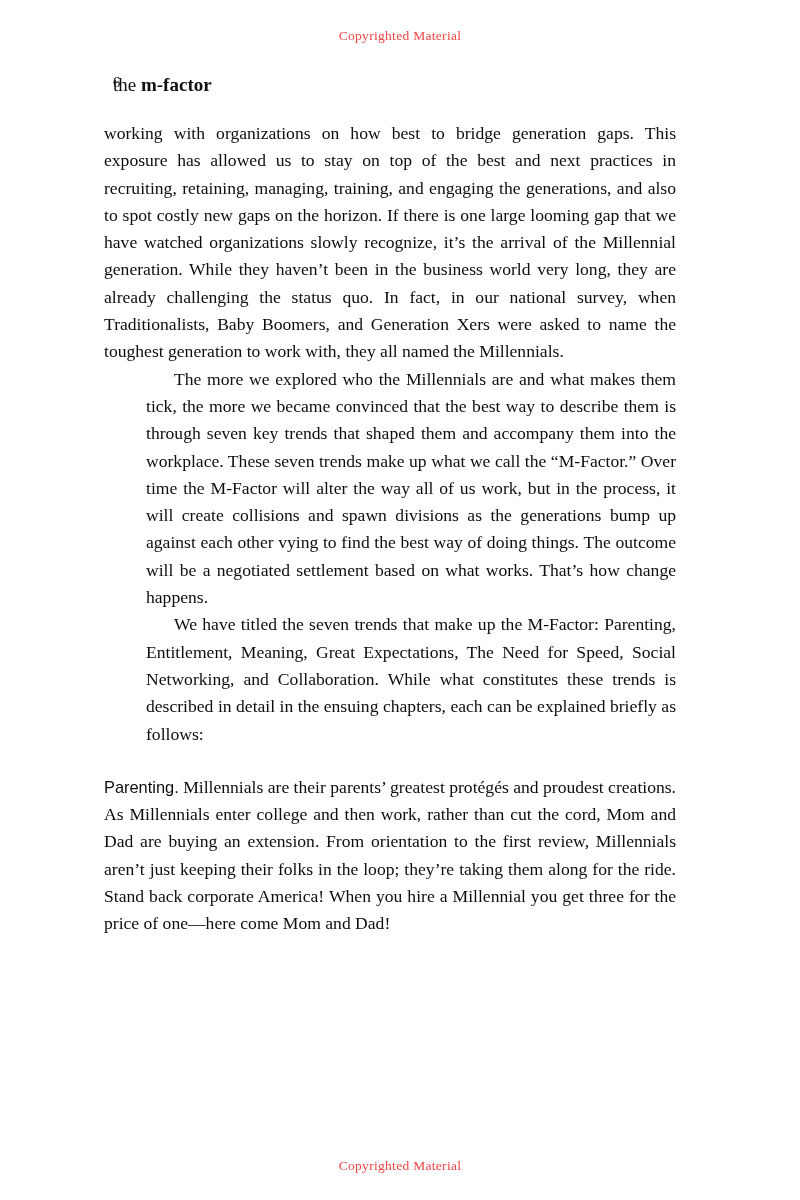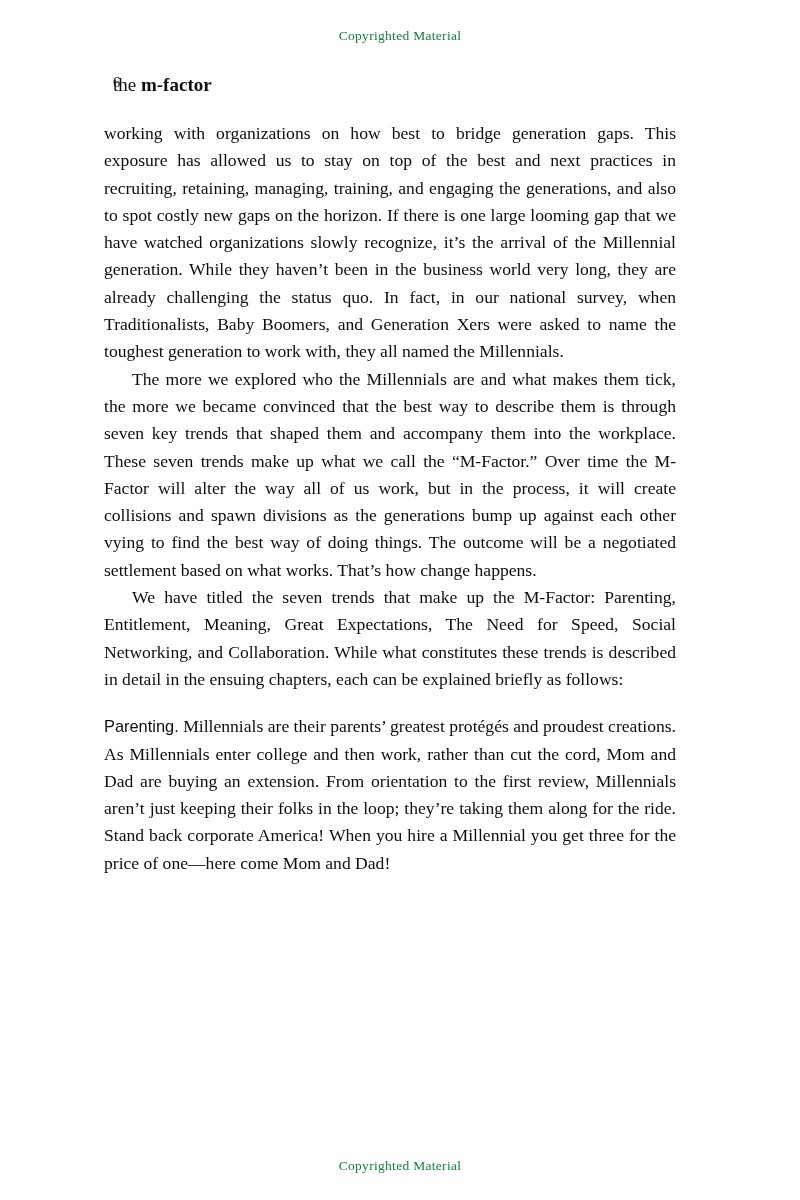--- a/index.html
+++ b/index.html
@@ -19,21 +19,21 @@
 
   
   .watermark {
     position: absolute;
     left: 0;
     width: 800px;
     text-align: center;
     font-family: "Liberation Serif", serif;
     font-size: 13.5px;
     letter-spacing: 0.3px;
-    color: #15803d;
+    color: #ef4444;
   }
   .watermark.top { top: 28px; }
   .watermark.bottom { top: 1158px; }
 
   
   .runhead {
     position: absolute;
     left: 113px;
     top: 74px;
     width: 574px;
@@ -66,22 +66,22 @@
   }
   .body p {
     margin: 0;
     font-size: 17.6px;
     line-height: 27.3px;
     text-align: justify;
     text-justify: inter-word;
     -webkit-hyphens: none;
     hyphens: none;
   }
-  .body p.indent { text-indent: 28px; }
-  .body p.gap { margin-top: 20px; }
+  .body p.indent { text-indent: 28px; margin-left: 42px; }
+  .body p.gap { margin-top: 26px; }
   .lead {
     font-family: "Liberation Sans", sans-serif;
     font-size: 16.4px;
   }
 </style>
 </head>
 <body>
 
 <div class="page">
 

